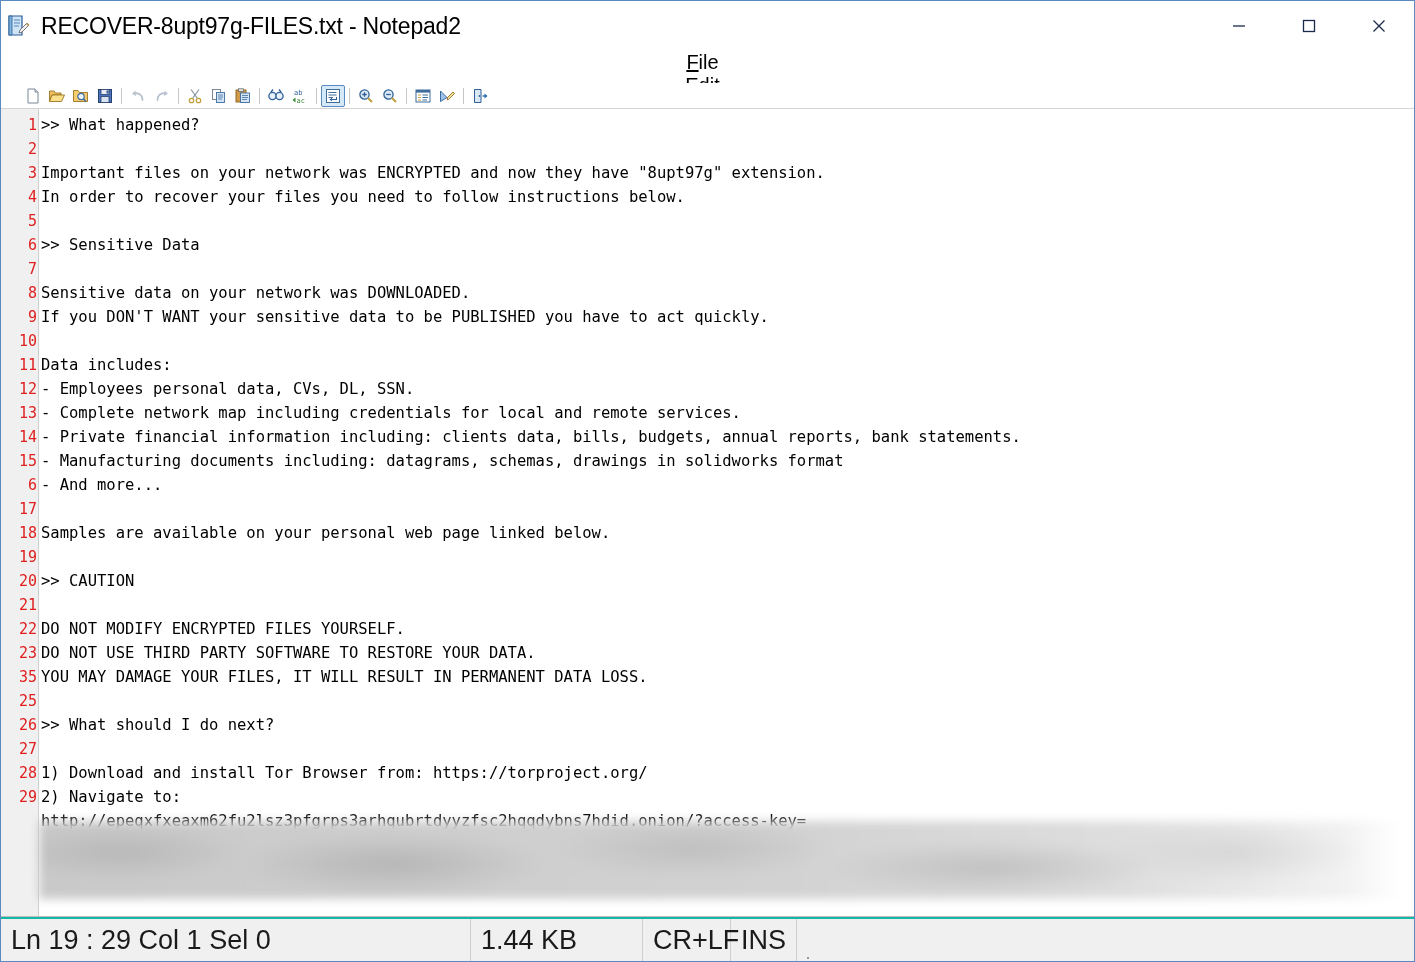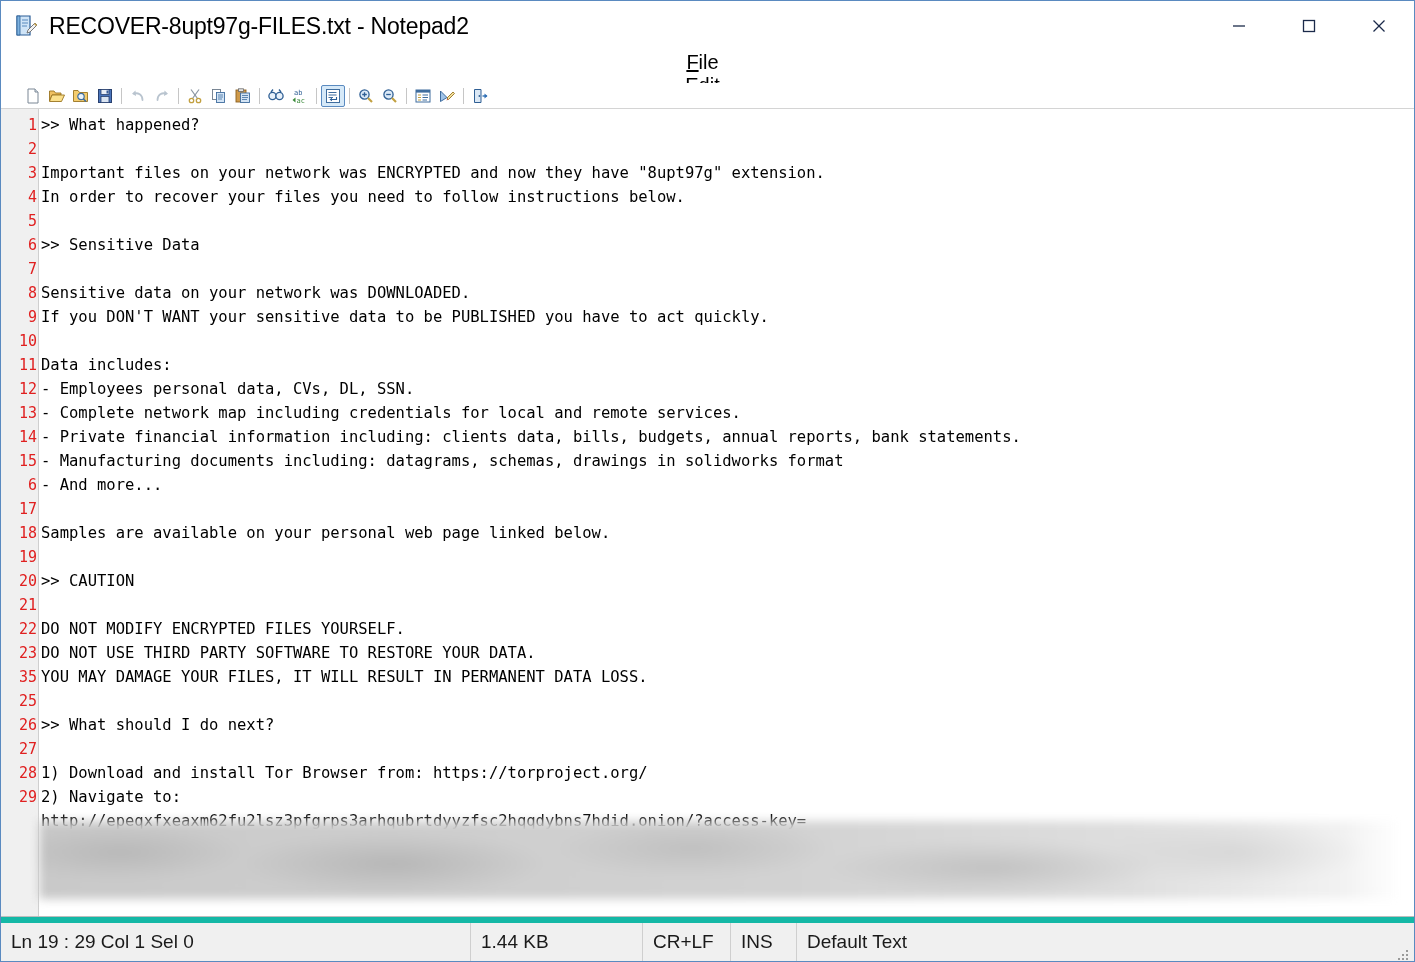--- a/index.html
+++ b/index.html
@@ -22,21 +22,21 @@
     flex-direction: column;
   }
 
   
   .titlebar {
     height: 50px;
     min-height: 50px;
     background: #ffffff;
     display: flex;
     align-items: center;
-    padding-left: 12px;
+    padding-left: 4px;
     box-sizing: border-box;
     position: relative;
     text-align: center;
   }
   .app-icon {
     width: 26px;
     height: 26px;
     margin-right: 10px;
     flex: 0 0 auto;
     position: relative;
@@ -173,24 +173,24 @@
       radial-gradient(ellipse 180px 45px at 88% 40%, rgba(185,185,185,0.35), rgba(210,210,210,0) 72%),
       linear-gradient(to right, #c9c9c9 0%, #d2d2d2 55%, #dedede 80%, #f2f2f2 96%, #ffffff 100%);
     filter: blur(5px);
   }
 
   
   .statusbar {
     height: 44px;
     min-height: 44px;
     background: #f0f0f0;
-    border-top: 6px solid #14b8a6;
-    display: flex;
-    align-items: center;
-    font-size: 19px;
+    border-top: 2px solid #14b8a6;
+    display: flex;
+    align-items: center;
+    font-size: 27px;
     color: #1a1a1a;
     box-sizing: border-box;
   }
   .sb-cell {
     height: 100%;
     display: flex;
     align-items: center;
     padding-left: 10px;
     box-sizing: border-box;
     border-right: 1px solid #cfcfcf;
@@ -445,21 +445,20 @@
       </div>
     <div class="textarea" id="textarea"><div class="ln">&gt;&gt; What happened?</div><div class="ln">&nbsp;</div><div class="ln">Important files on your network was ENCRYPTED and now they have "8upt97g" extension.</div><div class="ln">In order to recover your files you need to follow instructions below.</div><div class="ln">&nbsp;</div><div class="ln">&gt;&gt; Sensitive Data</div><div class="ln">&nbsp;</div><div class="ln">Sensitive data on your network was DOWNLOADED.</div><div class="ln">If you DON'T WANT your sensitive data to be PUBLISHED you have to act quickly.</div><div class="ln">&nbsp;</div><div class="ln">Data includes:</div><div class="ln">- Employees personal data, CVs, DL, SSN.</div><div class="ln">- Complete network map including credentials for local and remote services.</div><div class="ln">- Private financial information including: clients data, bills, budgets, annual reports, bank statements.</div><div class="ln">- Manufacturing documents including: datagrams, schemas, drawings in solidworks format</div><div class="ln">- And more...</div><div class="ln">&nbsp;</div><div class="ln">Samples are available on your personal web page linked below.</div><div class="ln">&nbsp;</div><div class="ln">&gt;&gt; CAUTION</div><div class="ln">&nbsp;</div><div class="ln">DO NOT MODIFY ENCRYPTED FILES YOURSELF.</div><div class="ln">DO NOT USE THIRD PARTY SOFTWARE TO RESTORE YOUR DATA.</div><div class="ln">YOU MAY DAMAGE YOUR FILES, IT WILL RESULT IN PERMANENT DATA LOSS.</div><div class="ln">&nbsp;</div><div class="ln">&gt;&gt; What should I do next?</div><div class="ln">&nbsp;</div><div class="ln">1) Download and install Tor Browser from: https://torproject.org/</div><div class="ln">2) Navigate to:</div><div class="ln">http://epeqxfxeaxm62fu2lsz3pfgrps3arhqubrtdyyzfsc2hqqdybns7hdid.onion/?access-key=</div></div>
     <div class="redaction"></div>
   </div>
 
   <div class="statusbar">
     <div class="sb-cell sb-pos">Ln 19 : 29   Col 1   Sel 0</div>
     <div class="sb-cell sb-size">1.44 KB</div>
     <div class="sb-cell sb-eol">CR+LF</div>
     <div class="sb-cell sb-ins">INS</div>
-    <div class="sb-cell sb-scheme">Default Text</div>
     <div class="sb-grip">
       <svg width="14" height="14" viewBox="0 0 14 14">
         <g fill="#9a9a9a">
           <rect x="10" y="10" width="2" height="2"></rect>
           <rect x="6" y="10" width="2" height="2"></rect>
           <rect x="10" y="6" width="2" height="2"></rect>
           <rect x="2" y="10" width="2" height="2"></rect>
           <rect x="6" y="6" width="2" height="2"></rect>
           <rect x="10" y="2" width="2" height="2"></rect>
         </g>

